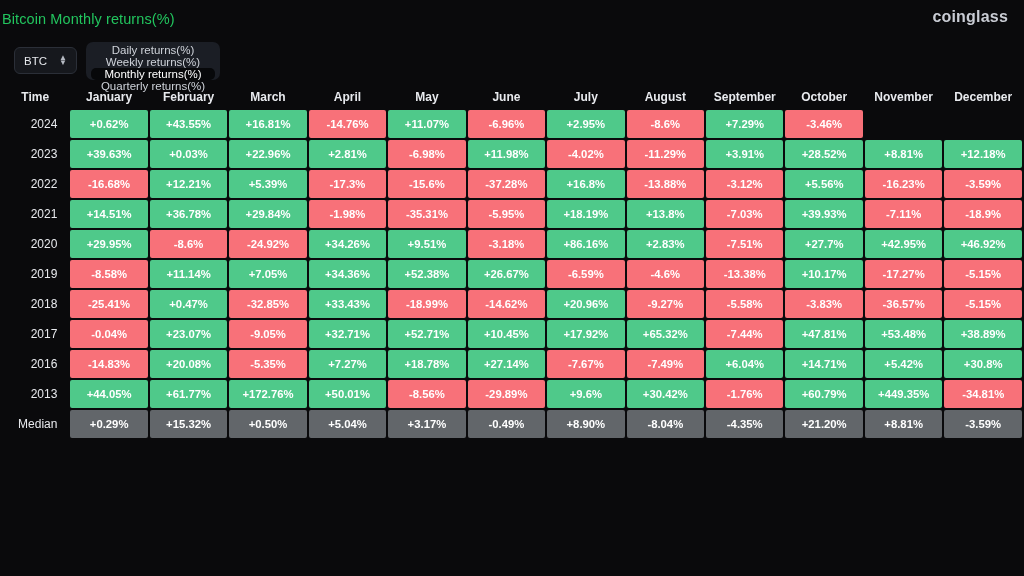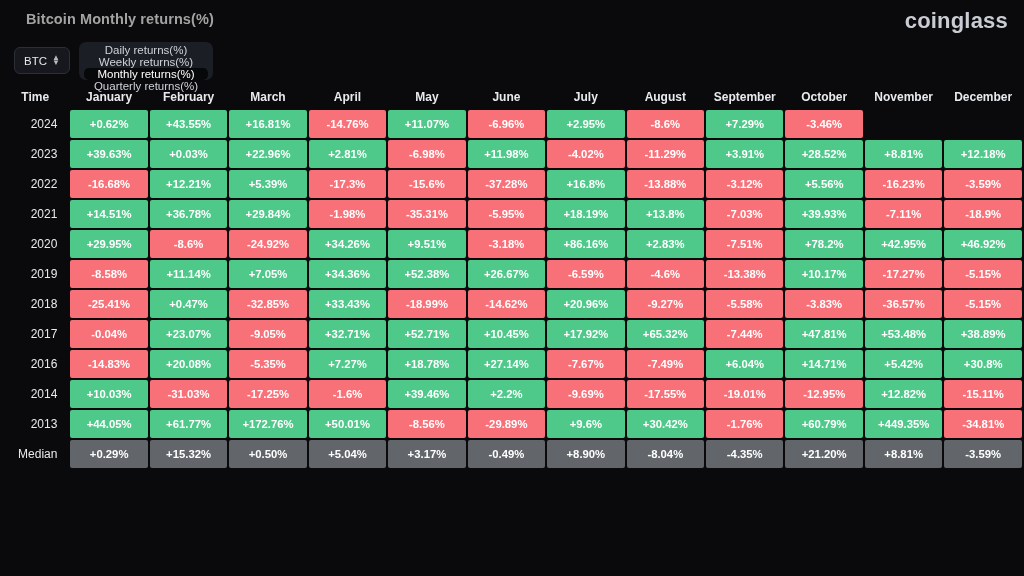--- a/index.html
+++ b/index.html
@@ -19,51 +19,51 @@
 
   
   .header {
     position: absolute;
     left: 0; top: 0;
     width: 1024px;
     height: 40px;
   }
   .page-title {
     position: absolute;
-    left: 26px;
+    left: 2px;
     top: 11px;
     font-size: 14.5px;
-    font-weight: bold;
-    color: #a3a3a3;
+    font-weight: normal;
+    color: #22c55e;
     letter-spacing: 0.1px;
   }
   .brand-logo {
     position: absolute;
     right: 16px;
     top: 8px;
-    font-size: 22px;
+    font-size: 16px;
     font-weight: bold;
     color: #c9ccd4;
     letter-spacing: 0.2px;
   }
 
   
   .controls {
     position: absolute;
     left: 14px;
     top: 47px;
     height: 27px;
     display: flex;
     align-items: center;
     gap: 9px;
   }
   .symbol-select {
     display: flex;
     align-items: center;
-    gap: 5px;
+    gap: 12px;
     height: 27px;
     padding: 0 9px;
     background: #16181d;
     border: 1px solid #2b2f38;
     border-radius: 6px;
     color: #e6e8ec;
     font-size: 11.5px;
   }
   .stepper-icon {
     display: inline-flex;
@@ -258,21 +258,21 @@
             <td class="time-c">2020</td>
             <td class="m-c pos">+29.95%</td>
             <td class="m-c neg">-8.6%</td>
             <td class="m-c neg">-24.92%</td>
             <td class="m-c pos">+34.26%</td>
             <td class="m-c pos">+9.51%</td>
             <td class="m-c neg">-3.18%</td>
             <td class="m-c pos">+86.16%</td>
             <td class="m-c pos">+2.83%</td>
             <td class="m-c neg">-7.51%</td>
-            <td class="m-c pos">+78.2%</td>
+            <td class="m-c pos">+27.7%</td>
             <td class="m-c pos">+42.95%</td>
             <td class="m-c pos">+46.92%</td>
           </tr>
           <tr>
             <td class="time-c">2019</td>
             <td class="m-c neg">-8.58%</td>
             <td class="m-c pos">+11.14%</td>
             <td class="m-c pos">+7.05%</td>
             <td class="m-c pos">+34.36%</td>
             <td class="m-c pos">+52.38%</td>
@@ -323,35 +323,20 @@
             <td class="m-c pos">+18.78%</td>
             <td class="m-c pos">+27.14%</td>
             <td class="m-c neg">-7.67%</td>
             <td class="m-c neg">-7.49%</td>
             <td class="m-c pos">+6.04%</td>
             <td class="m-c pos">+14.71%</td>
             <td class="m-c pos">+5.42%</td>
             <td class="m-c pos">+30.8%</td>
           </tr>
           <tr>
-            <td class="time-c">2014</td>
-            <td class="m-c pos">+10.03%</td>
-            <td class="m-c neg">-31.03%</td>
-            <td class="m-c neg">-17.25%</td>
-            <td class="m-c neg">-1.6%</td>
-            <td class="m-c pos">+39.46%</td>
-            <td class="m-c pos">+2.2%</td>
-            <td class="m-c neg">-9.69%</td>
-            <td class="m-c neg">-17.55%</td>
-            <td class="m-c neg">-19.01%</td>
-            <td class="m-c neg">-12.95%</td>
-            <td class="m-c pos">+12.82%</td>
-            <td class="m-c neg">-15.11%</td>
-          </tr>
-          <tr>
             <td class="time-c">2013</td>
             <td class="m-c pos">+44.05%</td>
             <td class="m-c pos">+61.77%</td>
             <td class="m-c pos">+172.76%</td>
             <td class="m-c pos">+50.01%</td>
             <td class="m-c neg">-8.56%</td>
             <td class="m-c neg">-29.89%</td>
             <td class="m-c pos">+9.6%</td>
             <td class="m-c pos">+30.42%</td>
             <td class="m-c neg">-1.76%</td>

